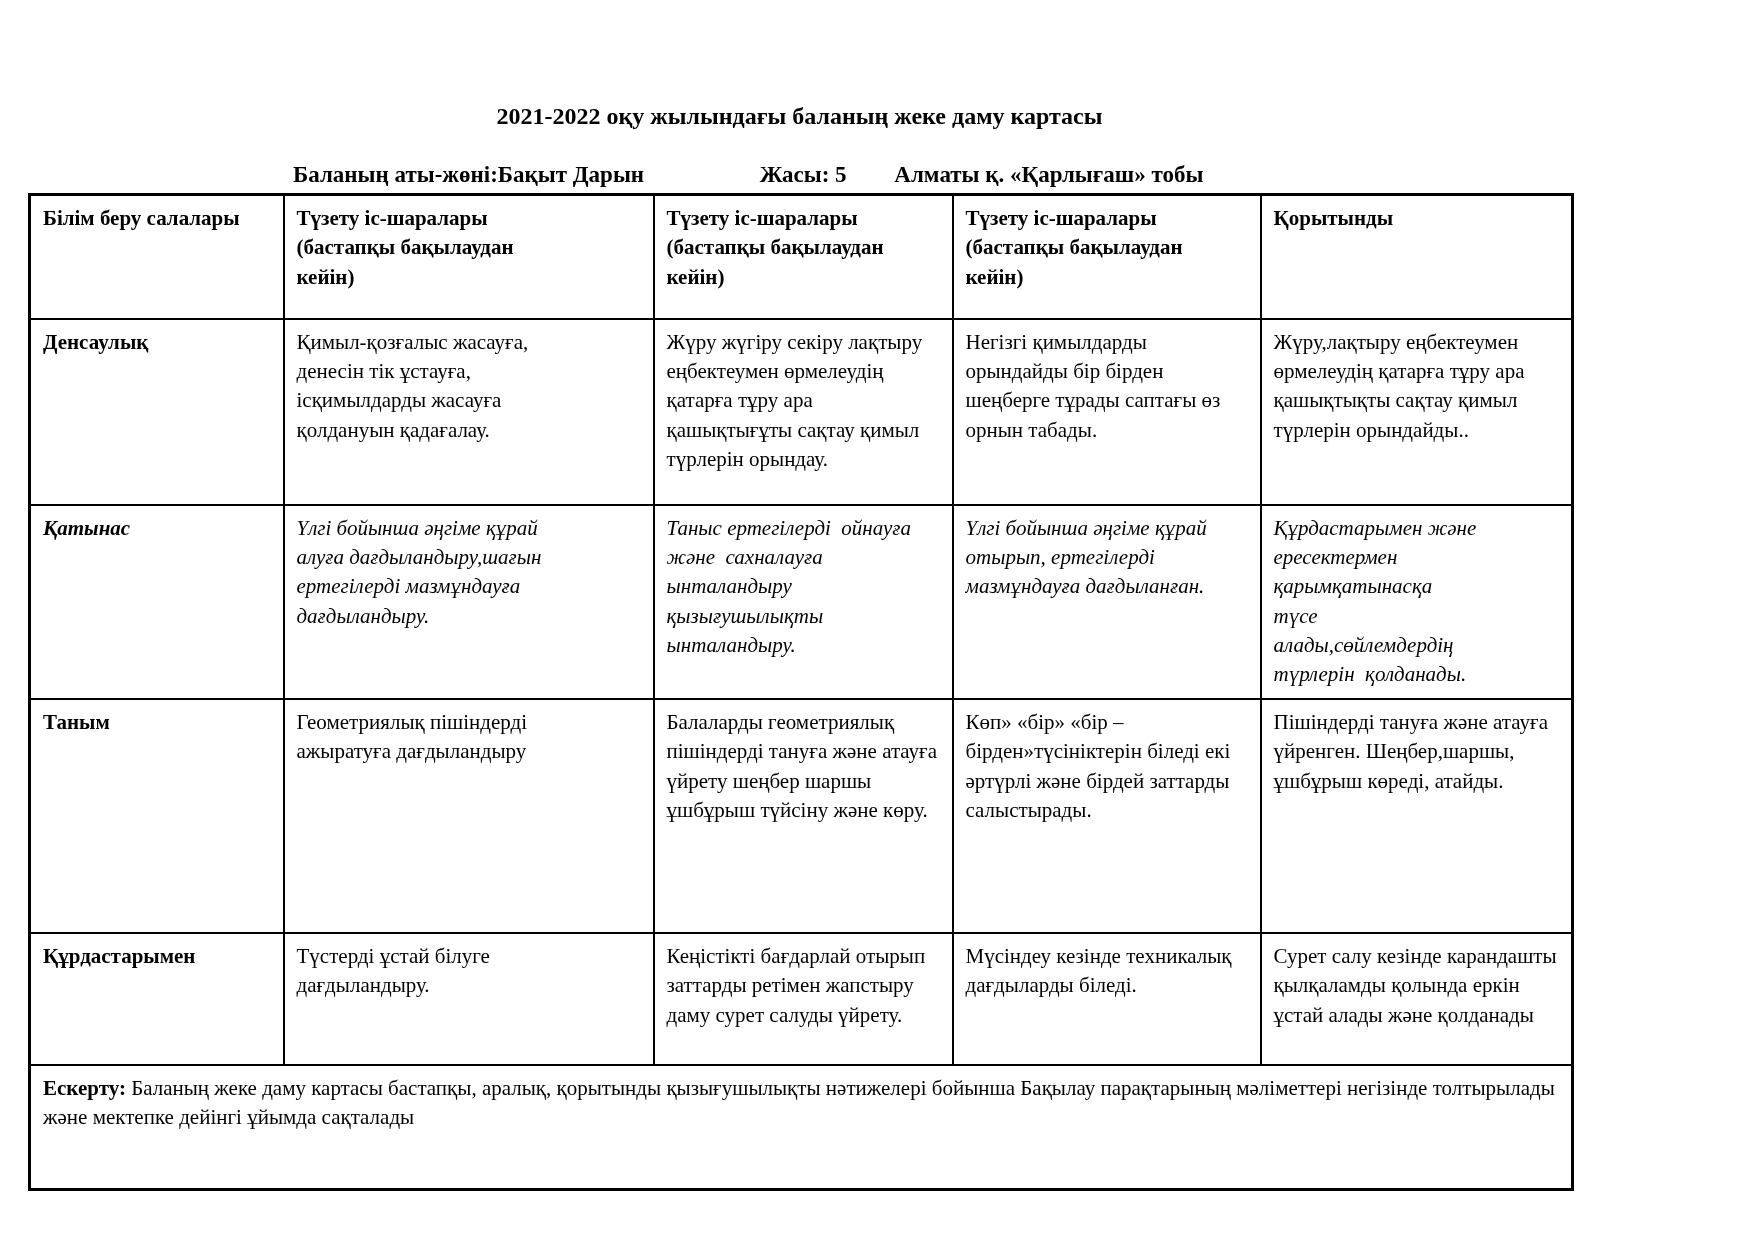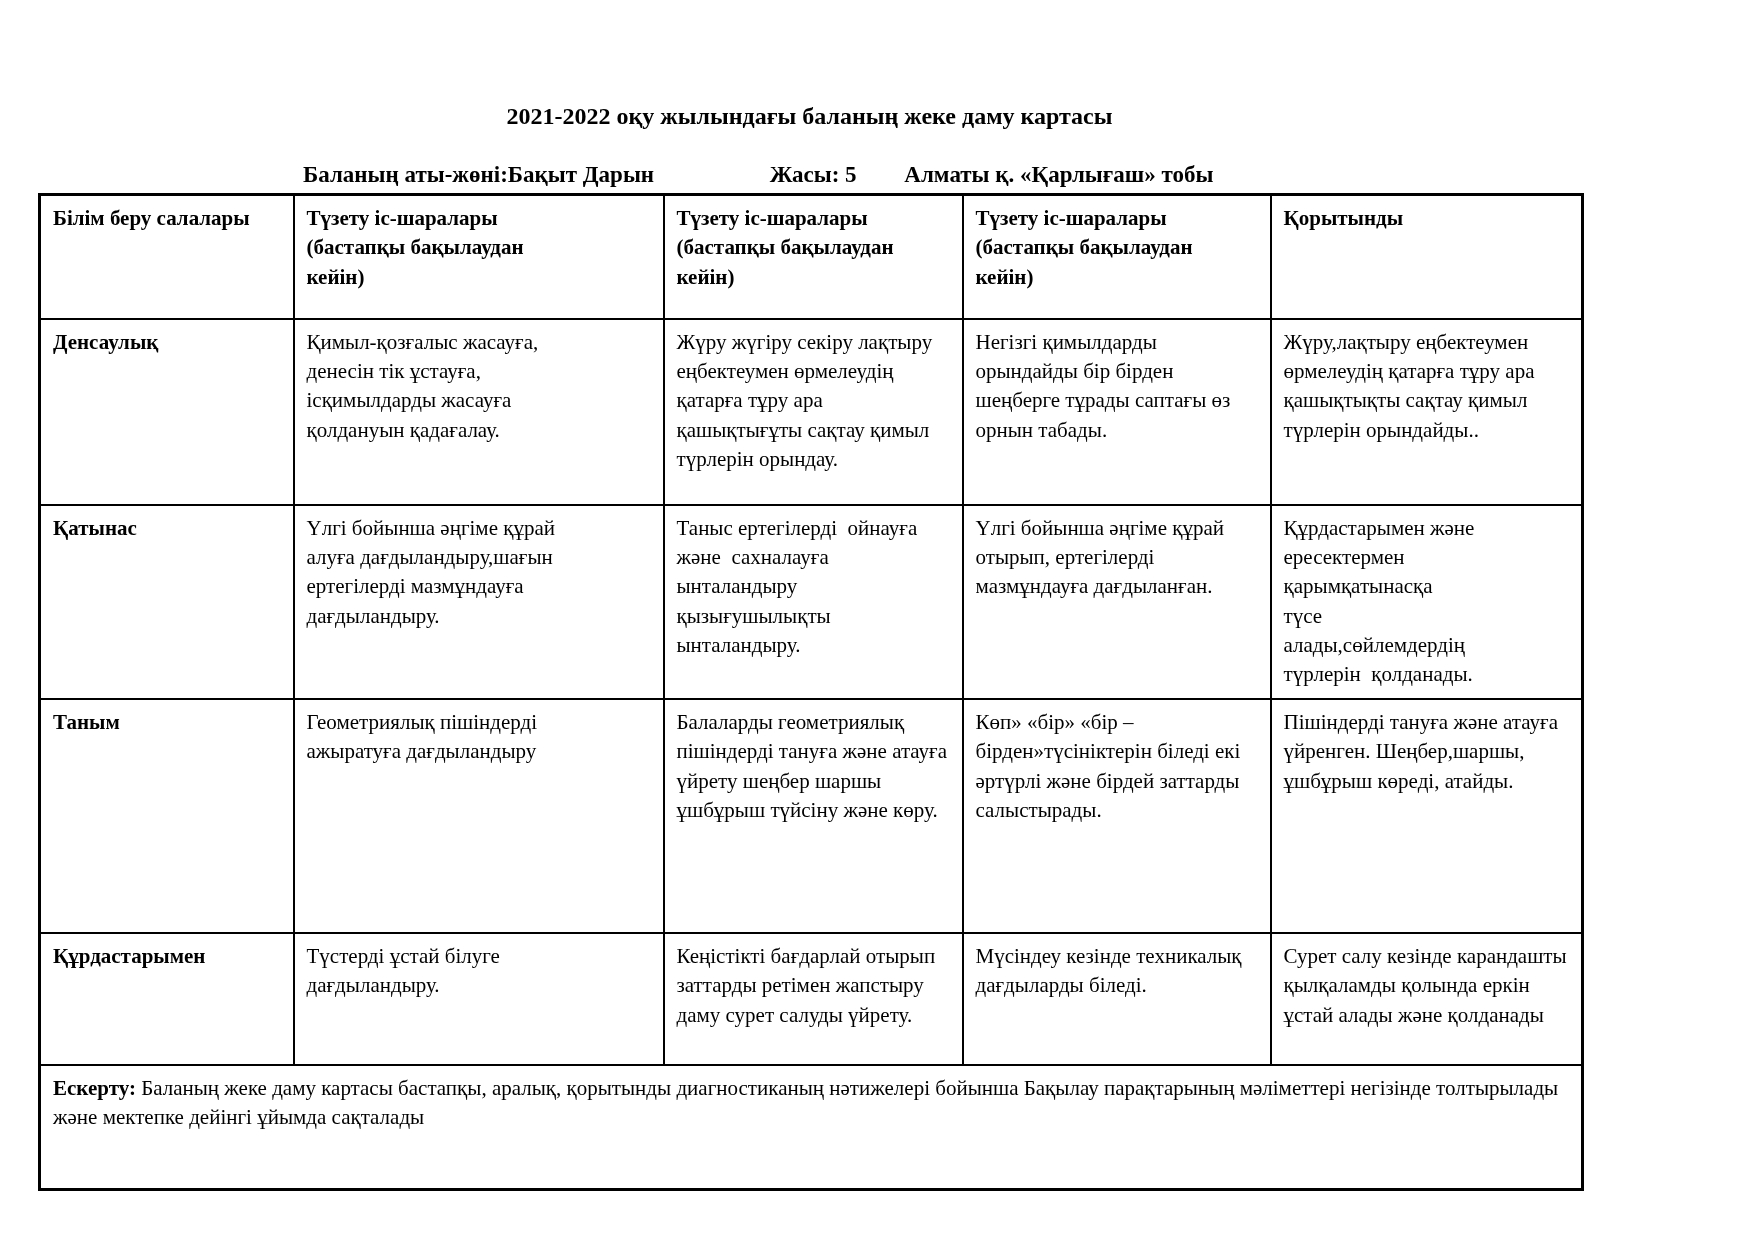--- a/index.html
+++ b/index.html
@@ -1,21 +1,21 @@
 <!DOCTYPE html>
 <html><head>
 <meta charset="utf-8">
 <style>
   html,body{margin:0;padding:0;}
   body{
     width:1754px;height:1240px;background:#ffffff;color:#000;
     font-family:"Liberation Serif","DejaVu Serif",serif;
     overflow:hidden;
   }
-  .page{padding:102px 63px 0 38px;}
+  .page{padding:102px 63px 0 28px;}
   .doc-title{
     width:1543px;text-align:center;font-weight:bold;
     font-size:24px;line-height:28px;
   }
   .student-line{
     margin-top:32px;font-weight:bold;font-size:23px;line-height:26px;
     white-space:nowrap;width:1543px;
   }
   .sub-name{margin-left:265px;}
   .sub-age{margin-left:110px;}
@@ -30,21 +30,21 @@
     padding:8px 12px;overflow:hidden;word-wrap:break-word;
   }
   table.dev th{font-weight:bold;}
   .lbl{font-weight:bold;}
   .pre{white-space:pre-wrap;margin-left:42px;}
   .jst{text-align:justify;}
   .pr18{padding-right:18px;}
   .pr36{padding-right:36px;}
   tr.rh{height:124px;}
   tr.r1{height:186px;}
-  tr.r2{height:177px;}
+  tr.r2{height:177px;font-style:italic;}
   tr.r3{height:234px;}
   tr.r4{height:132px;}
   tr.rn{height:125px;}
   .b{font-weight:bold;}
 </style>
 </head>
 <body>
 
 <div class="page">
 
@@ -131,19 +131,19 @@
 дағдыландыру.</td>
       <td class="pre">Кеңістікті бағдарлай отырып
 заттарды ретімен жапстыру
 даму сурет салуды үйрету.</td>
       <td class="jst pr36">Мүсіндеу кезінде техникалық дағдыларды біледі.</td>
       <td class="jst">Сурет салу кезінде карандашты қылқаламды қолында еркін ұстай алады және қолданады</td>
     </tr>
 
     <tr class="rn">
       <td colspan="5">
-        <span class="b">Ескерту:</span><span> Баланың жеке даму картасы бастапқы, аралық, қорытынды диагностиканың нәтижелері бойынша Бақылау парақтарының мәліметтері негізінде толтырылады және мектепке дейінгі ұйымда сақталады</span>
+        <span class="b">Ескерту:</span><span> Баланың жеке даму картасы бастапқы, аралық, қорытынды қызығушылықты нәтижелері бойынша Бақылау парақтарының мәліметтері негізінде толтырылады және мектепке дейінгі ұйымда сақталады</span>
       </td>
     </tr>
   </tbody>
     </table>
 
 </div>
 
 </body></html>

